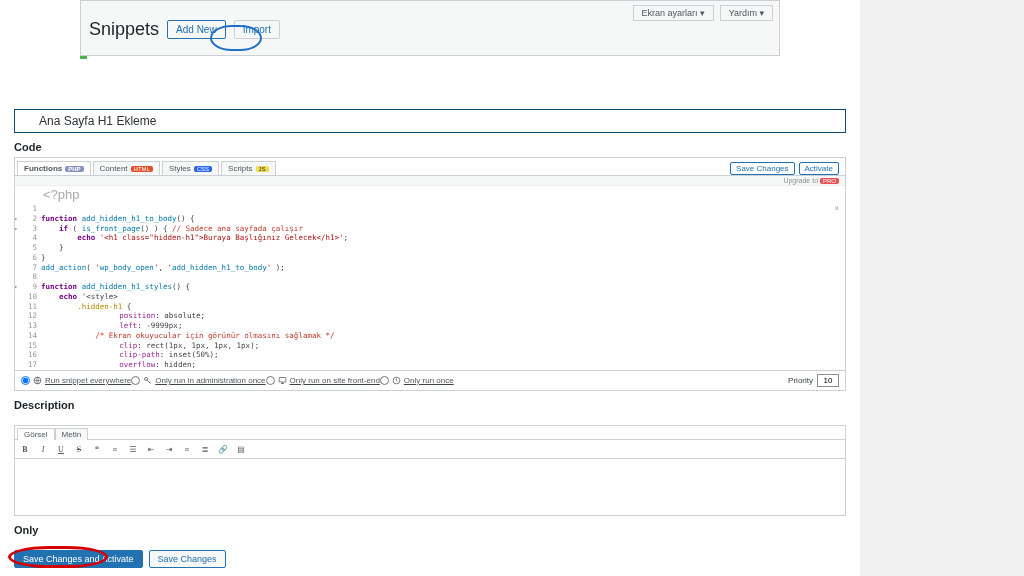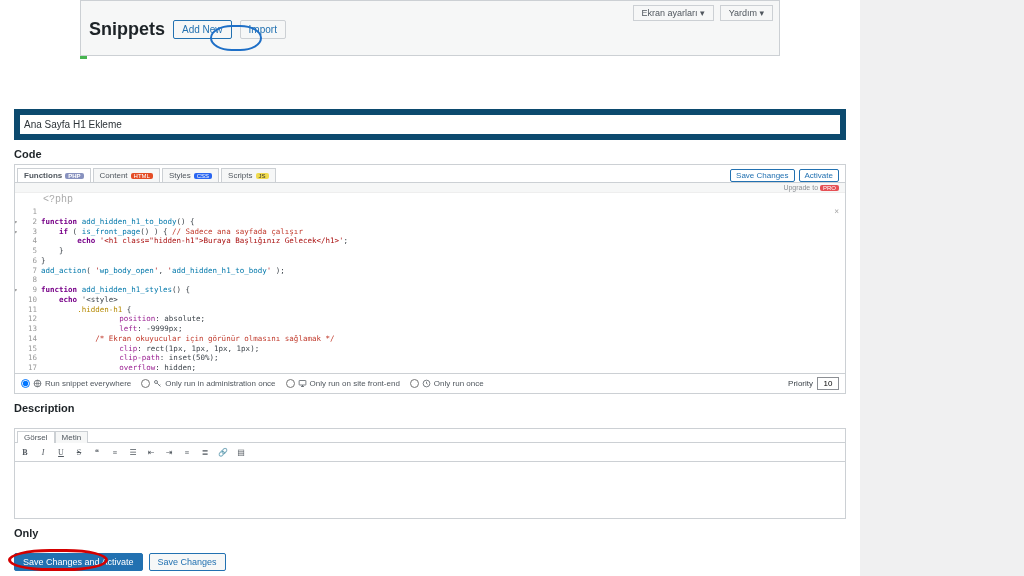--- a/index.html
+++ b/index.html
@@ -5,29 +5,29 @@
 * { box-sizing: border-box; margin: 0; padding: 0; }
 body { font-family: -apple-system, BlinkMacSystemFont, "Segoe UI", Arial, sans-serif; background: #f0f0f1; color: #3c434a; font-size: 11px; }
 .page { width: 860px; height: 576px; position: relative; background: #fff; }
 
 
 .top-header-wrap { margin: 0 80px; }
 .top-header { background: #f6f7f7; border: 1px solid #ccd0d4; position: relative; padding: 0; height: 56px; }
 .top-utility { position: absolute; top: 4px; right: 6px; display: flex; gap: 6px; }
 .screen-btn { background: #f6f7f7; border: 1px solid #ccd0d4; padding: 2px 8px; font-size: 9px; color: #50575e; cursor: pointer; }
 .page-title-row { display: flex; align-items: center; gap: 8px; padding: 18px 10px 10px 8px; }
-.page-title { font-size: 18px; font-weight: 700; color: #1d2327; }
+.page-title { font-size: 18px; font-weight: 400; color: #1d2327; }
 .btn-link { background: #f6f7f7; border: 1px solid #2271b1; color: #2271b1; padding: 3px 8px; font-size: 10px; cursor: pointer; border-radius: 2px; }
 .btn-link.import { border-color: #ccd0d4; }
 .circle-addnew { position: absolute; border: 2px solid #1e6fc7; border-radius: 50%/60%; width: 52px; height: 26px; top: 24px; left: 129px; pointer-events: none; }
 .green-bar { background: #46b450; height: 3px; width: 7px; margin-top: 0; }
 
 
 .main { margin-top: 50px; padding: 0 14px; }
-.title-input { width: 100%; border: 6px solid #0c4a6e; padding: 4px 4px; font-size: 10px; background: #fff; color: #2c3338; }
+.title-input { width: 100%; border: 1px solid #0c4a6e; padding: 4px 24px; font-size: 12px; background: #fff; color: #2c3338; }
 .section-label { font-size: 11px; font-weight: 700; color: #1d2327; margin: 8px 0 4px 0; }
 
 .code-panel { border: 1px solid #ccd0d4; background: #fff; }
 .tabs-row { display: flex; justify-content: space-between; border-bottom: 1px solid #ccd0d4; padding: 3px 6px 0 2px; }
 .tabs { display: flex; gap: 2px; }
 .tab { border: 1px solid #ccd0d4; border-bottom: none; background: #f6f7f7; padding: 2px 6px; font-size: 8px; color: #50575e; cursor: pointer; display: flex; align-items: center; gap: 3px; }
 .tab.active { background: #fff; font-weight: 600; }
 .badge { font-size: 6px; padding: 0 3px; border-radius: 2px; }
 .badge.php { background: #8892bf; color: #fff; }
 .badge.html { background: #e44d26; color: #fff; }
@@ -45,21 +45,21 @@
 .codelines { flex: 1; white-space: pre; }
 .kw { color: #708; font-weight: bold; }
 .fn { color: #07a; }
 .str { color: #a11; }
 .com { color: #c0392b; }
 .sel { color: #b58900; }
 .prop { color: #9b2393; margin-left: 24px; }
 .close-x { position: absolute; right: 6px; top: 2px; font-size: 8px; color: #aaa; cursor: pointer; }
 
 .run-row { display: flex; justify-content: space-between; align-items: center; border: 1px solid #ccd0d4; border-top: none; padding: 3px 6px; background: #fff; font-size: 8px; }
-.radios { display: flex; gap: 10px; align-items: center; }
+.radios { display: flex; align-items: center; text-decoration: underline; }
 .radios label { display: flex; align-items: center; gap: 3px; color: #50575e; }
 .radios input { width: 9px; height: 9px; }
 .priority-row { display: flex; align-items: center; gap: 4px; }
 .priority-input { width: 22px; border: 1px solid #8c8f94; font-size: 8px; padding: 1px 2px; text-align: center; }
 
 .desc-panel { border: 1px solid #ccd0d4; background: #fff; margin-top: 14px; }
 .desc-tabs { display: flex; gap: 0; border-bottom: 1px solid #ccd0d4; }
 .desc-tab { border: 1px solid #ccd0d4; border-bottom: none; margin-bottom: -1px; padding: 1px 6px; font-size: 8px; background: #f6f7f7; color: #50575e; cursor: pointer; }
 .desc-tab.active { background: #fff; }
 .toolbar { display: flex; gap: 6px; padding: 3px 4px; border-bottom: 1px solid #ccd0d4; align-items: center; }
@@ -123,21 +123,21 @@
         </div>
         <div class="right-actions">
           <button class="btn-blue-outline">Save Changes</button>
           <button class="btn-blue-outline">Activate</button>
         </div>
       </div>
       <div class="upgrade-row">
         <span>Upgrade to</span>
         <span class="pro">PRO</span>
       </div>
-      <div class="phptag" style="font-family:Liberation Mono, monospace;font-size:10px;color:#aaa;padding:1px 0 0 28px;">&lt;?php</div>
+      <div class="phptag" style="font-family:Liberation Sans, sans-serif;font-size:13px;color:#aaa;padding:1px 0 0 28px;">&lt;?php</div>
       <div class="code-editor">
         <span class="close-x">×</span>
         <div class="gutter" id="gutter">
             <div>1</div>
             <div><span class="fold">▾</span>2</div>
             <div><span class="fold">▾</span>3</div>
             <div>4</div>
             <div>5</div>
             <div>6</div>
             <div>7</div>

